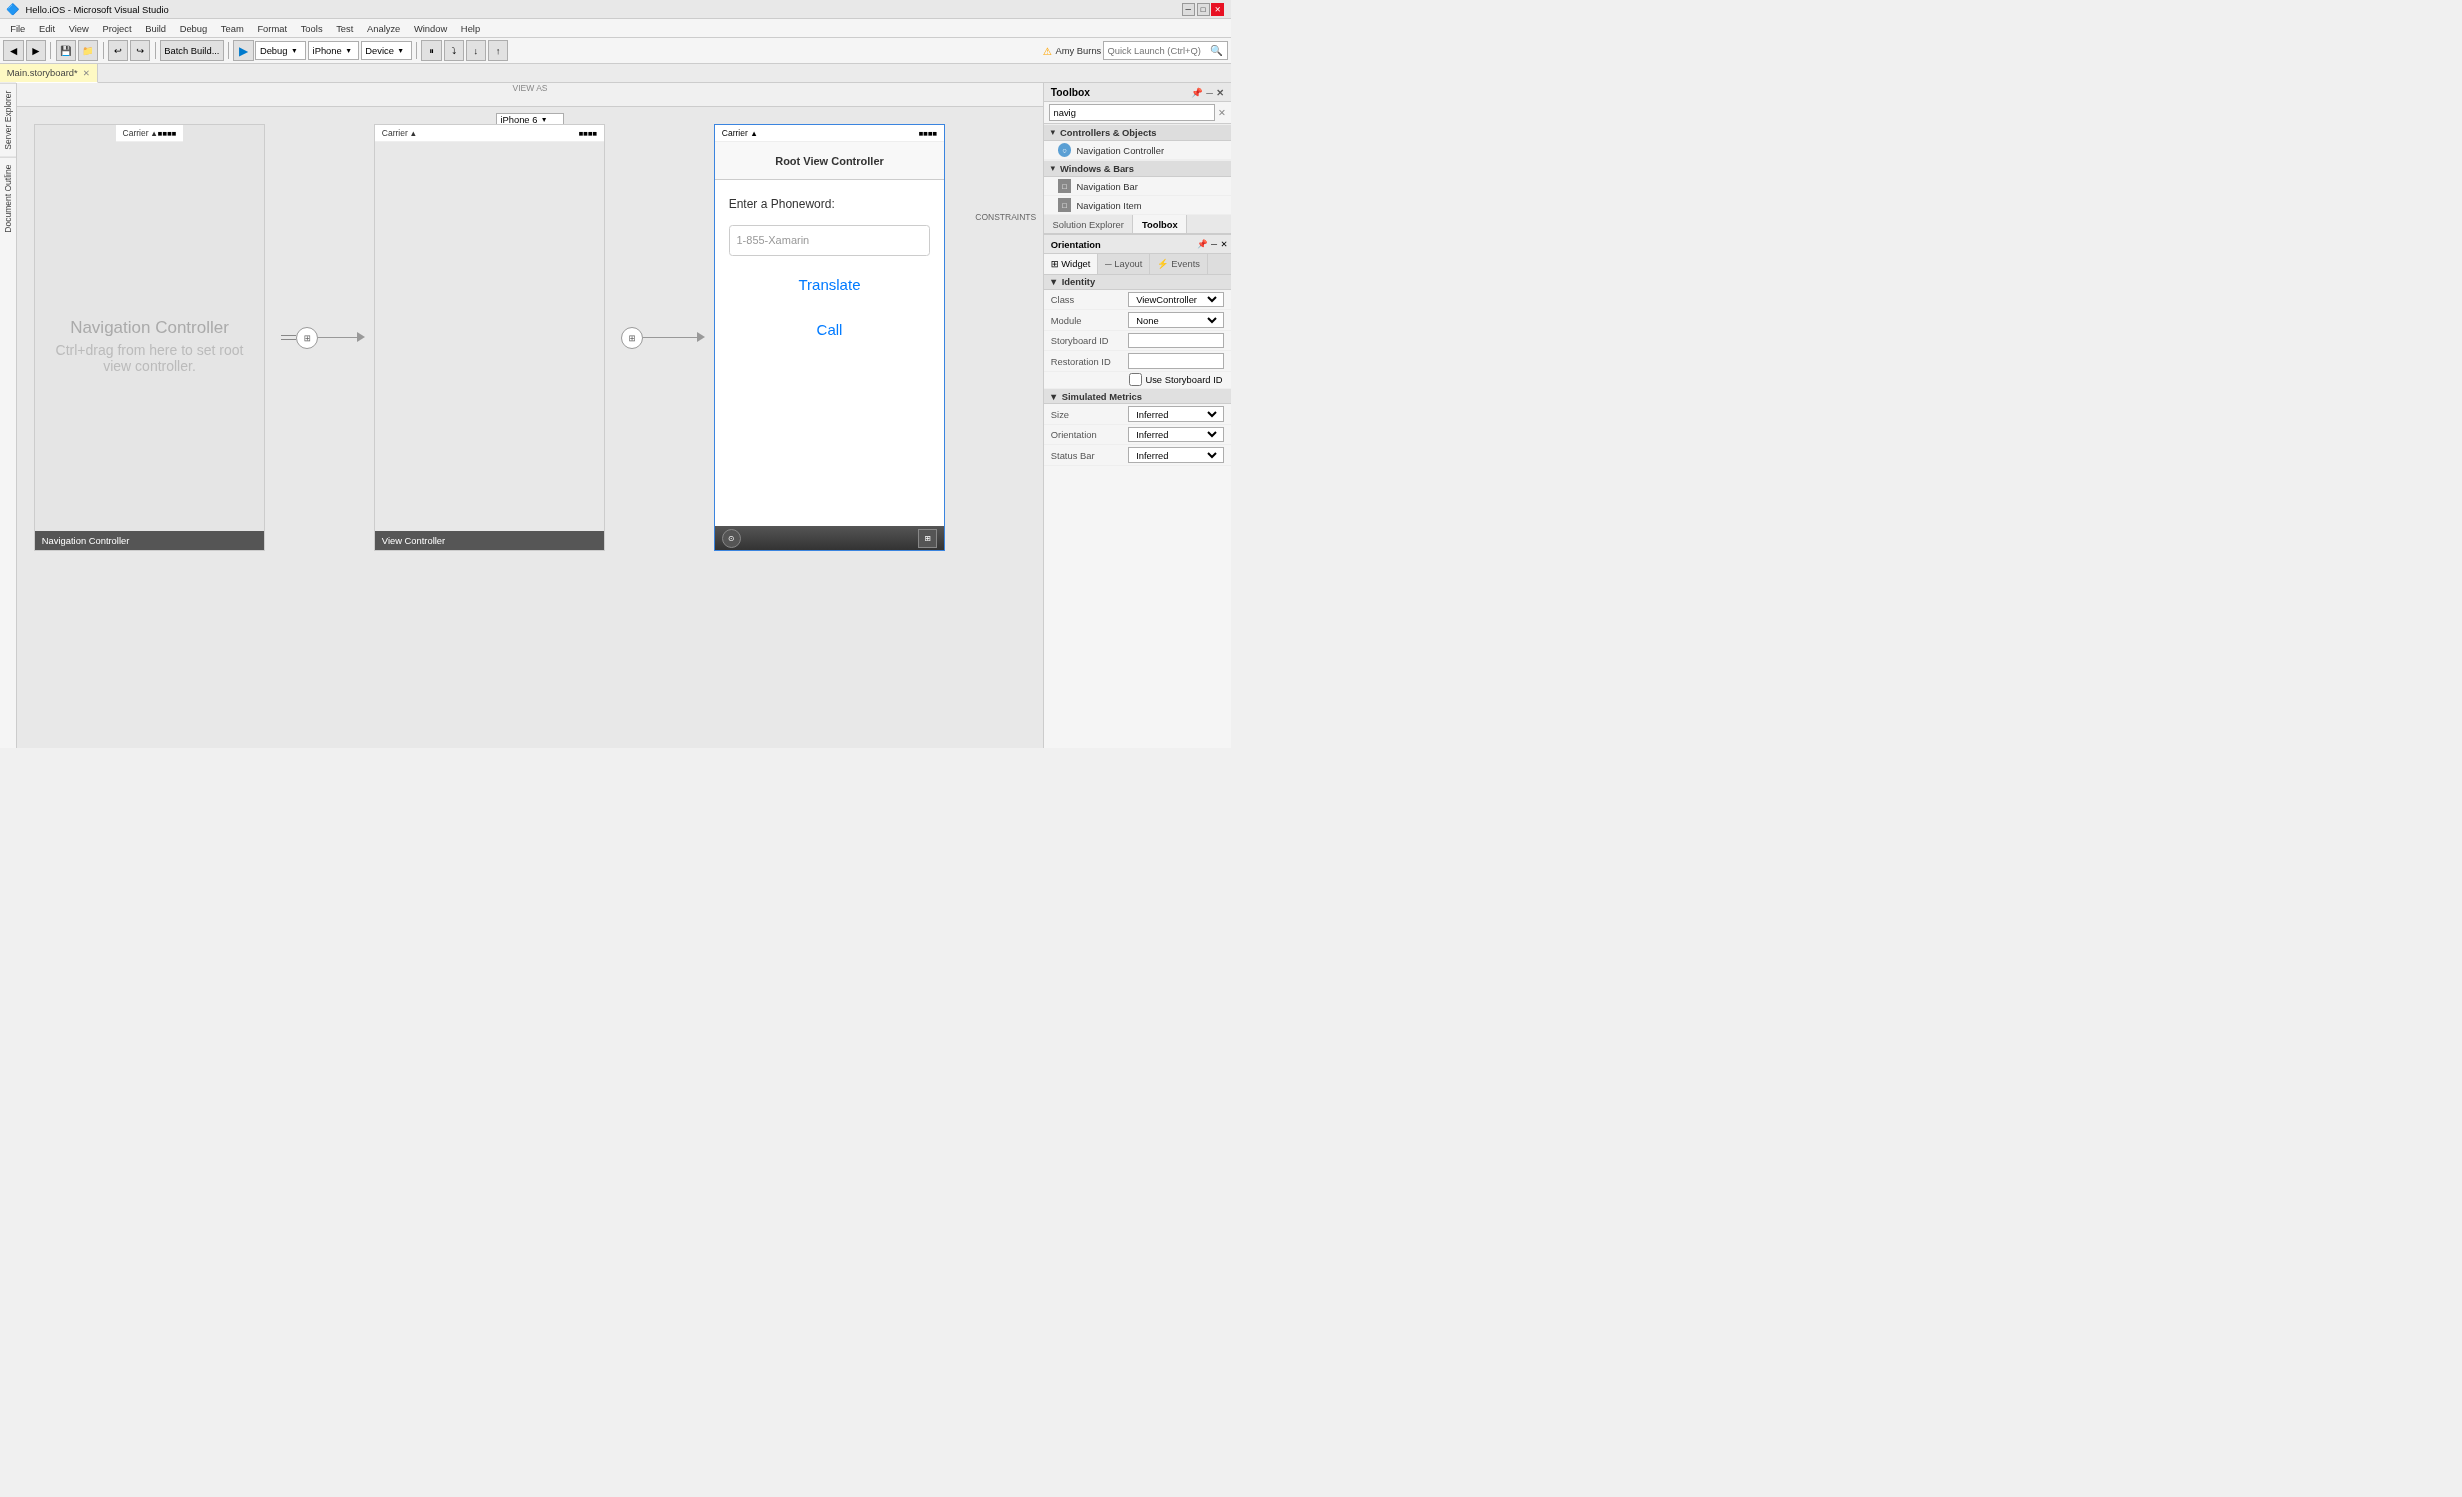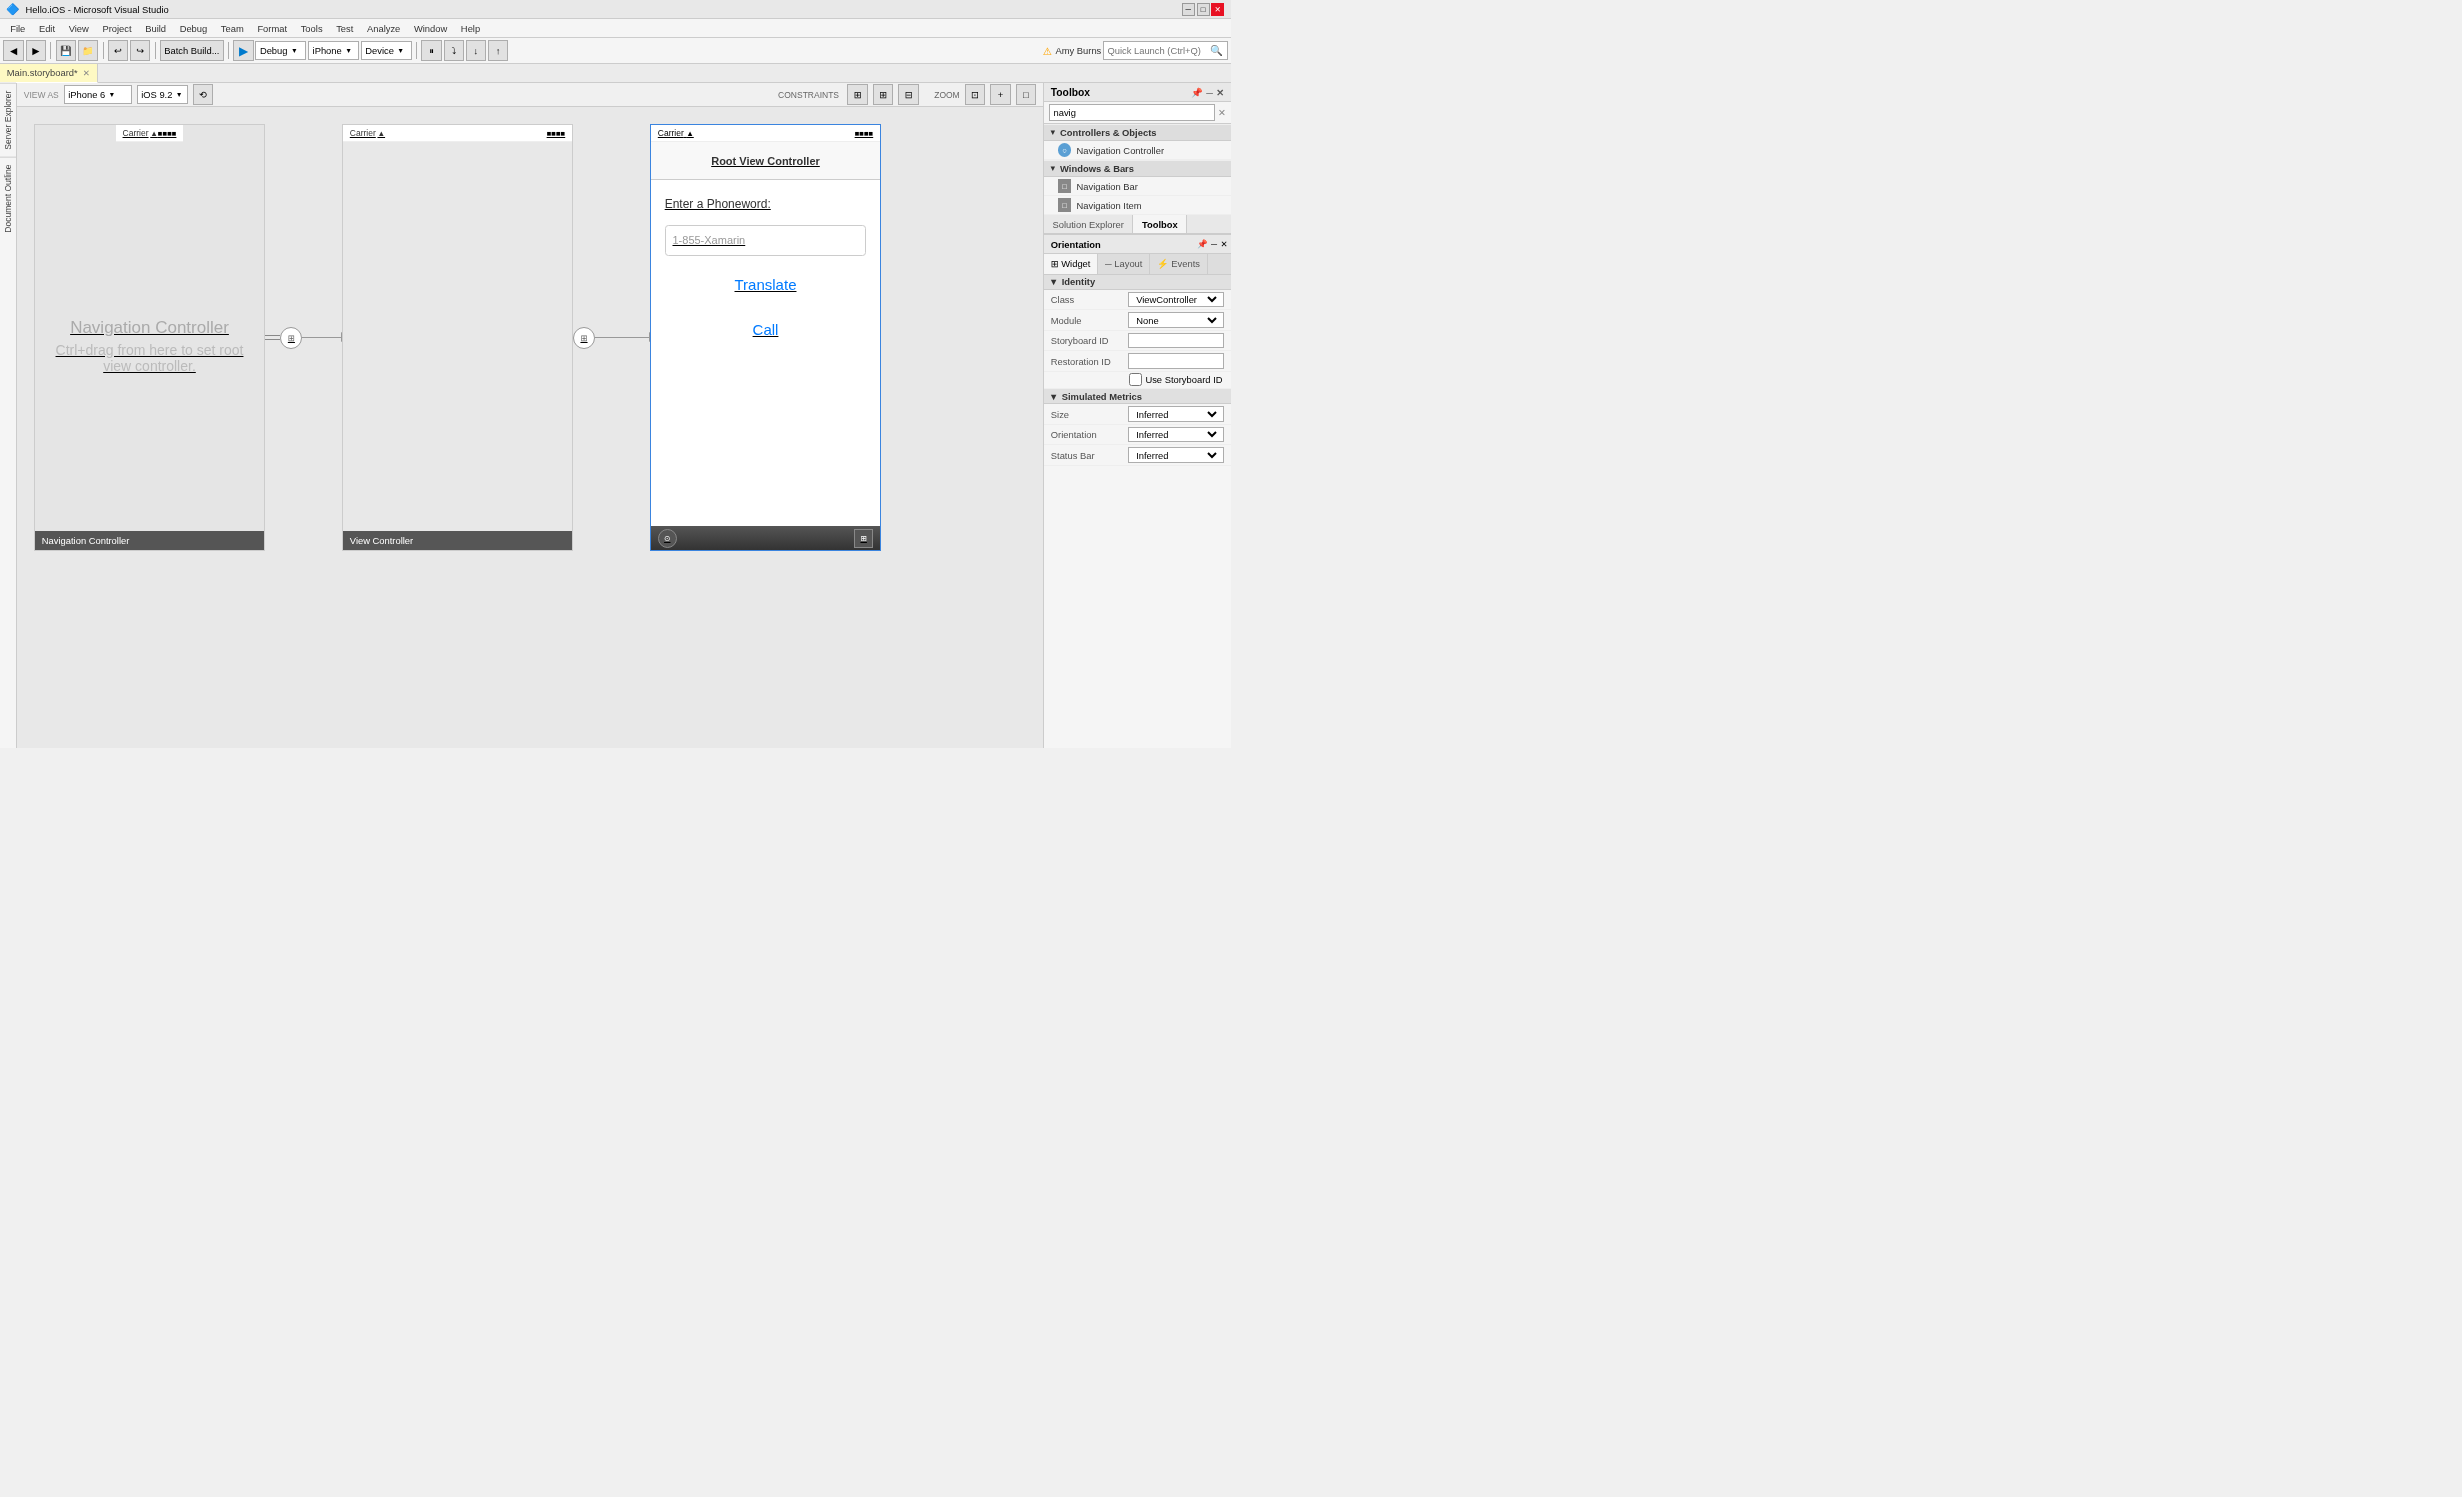--- a/index.html
+++ b/index.html
@@ -134,36 +134,36 @@
     }
 
     
     #canvas-toolbar {
       height: 24px;
       background: #f0f0f0;
       border-bottom: 0.9px solid #ccc;
       display: flex;
       align-items: center;
       padding: 0 6.8px;
-      gap: 5px;
-      font-size: 9.4px;
+      gap: 20px;
+      font-size: 9.4px;
+      flex-direction: column;
     }
     .constraints-label { margin-left: auto; font-size: 8.5px; color: #666; }
     .zoom-label { font-size: 8.5px; color: #666; }
 
     
     #storyboard-scenes {
       padding: 17px;
       display: flex;
       align-items: center;
-      gap: 0;
+      gap: 16px;
       min-width: 769px;
       min-height: 427px;
       position: relative;
-      text-decoration: underline;
     }
     .iphone-statusbar {
       height: 17px;
       background: white;
       display: flex;
       align-items: center;
       padding: 0 6.8px;
       font-size: 8.5px;
       border-bottom: 0.9px solid #eee;
       justify-content: space-between;

